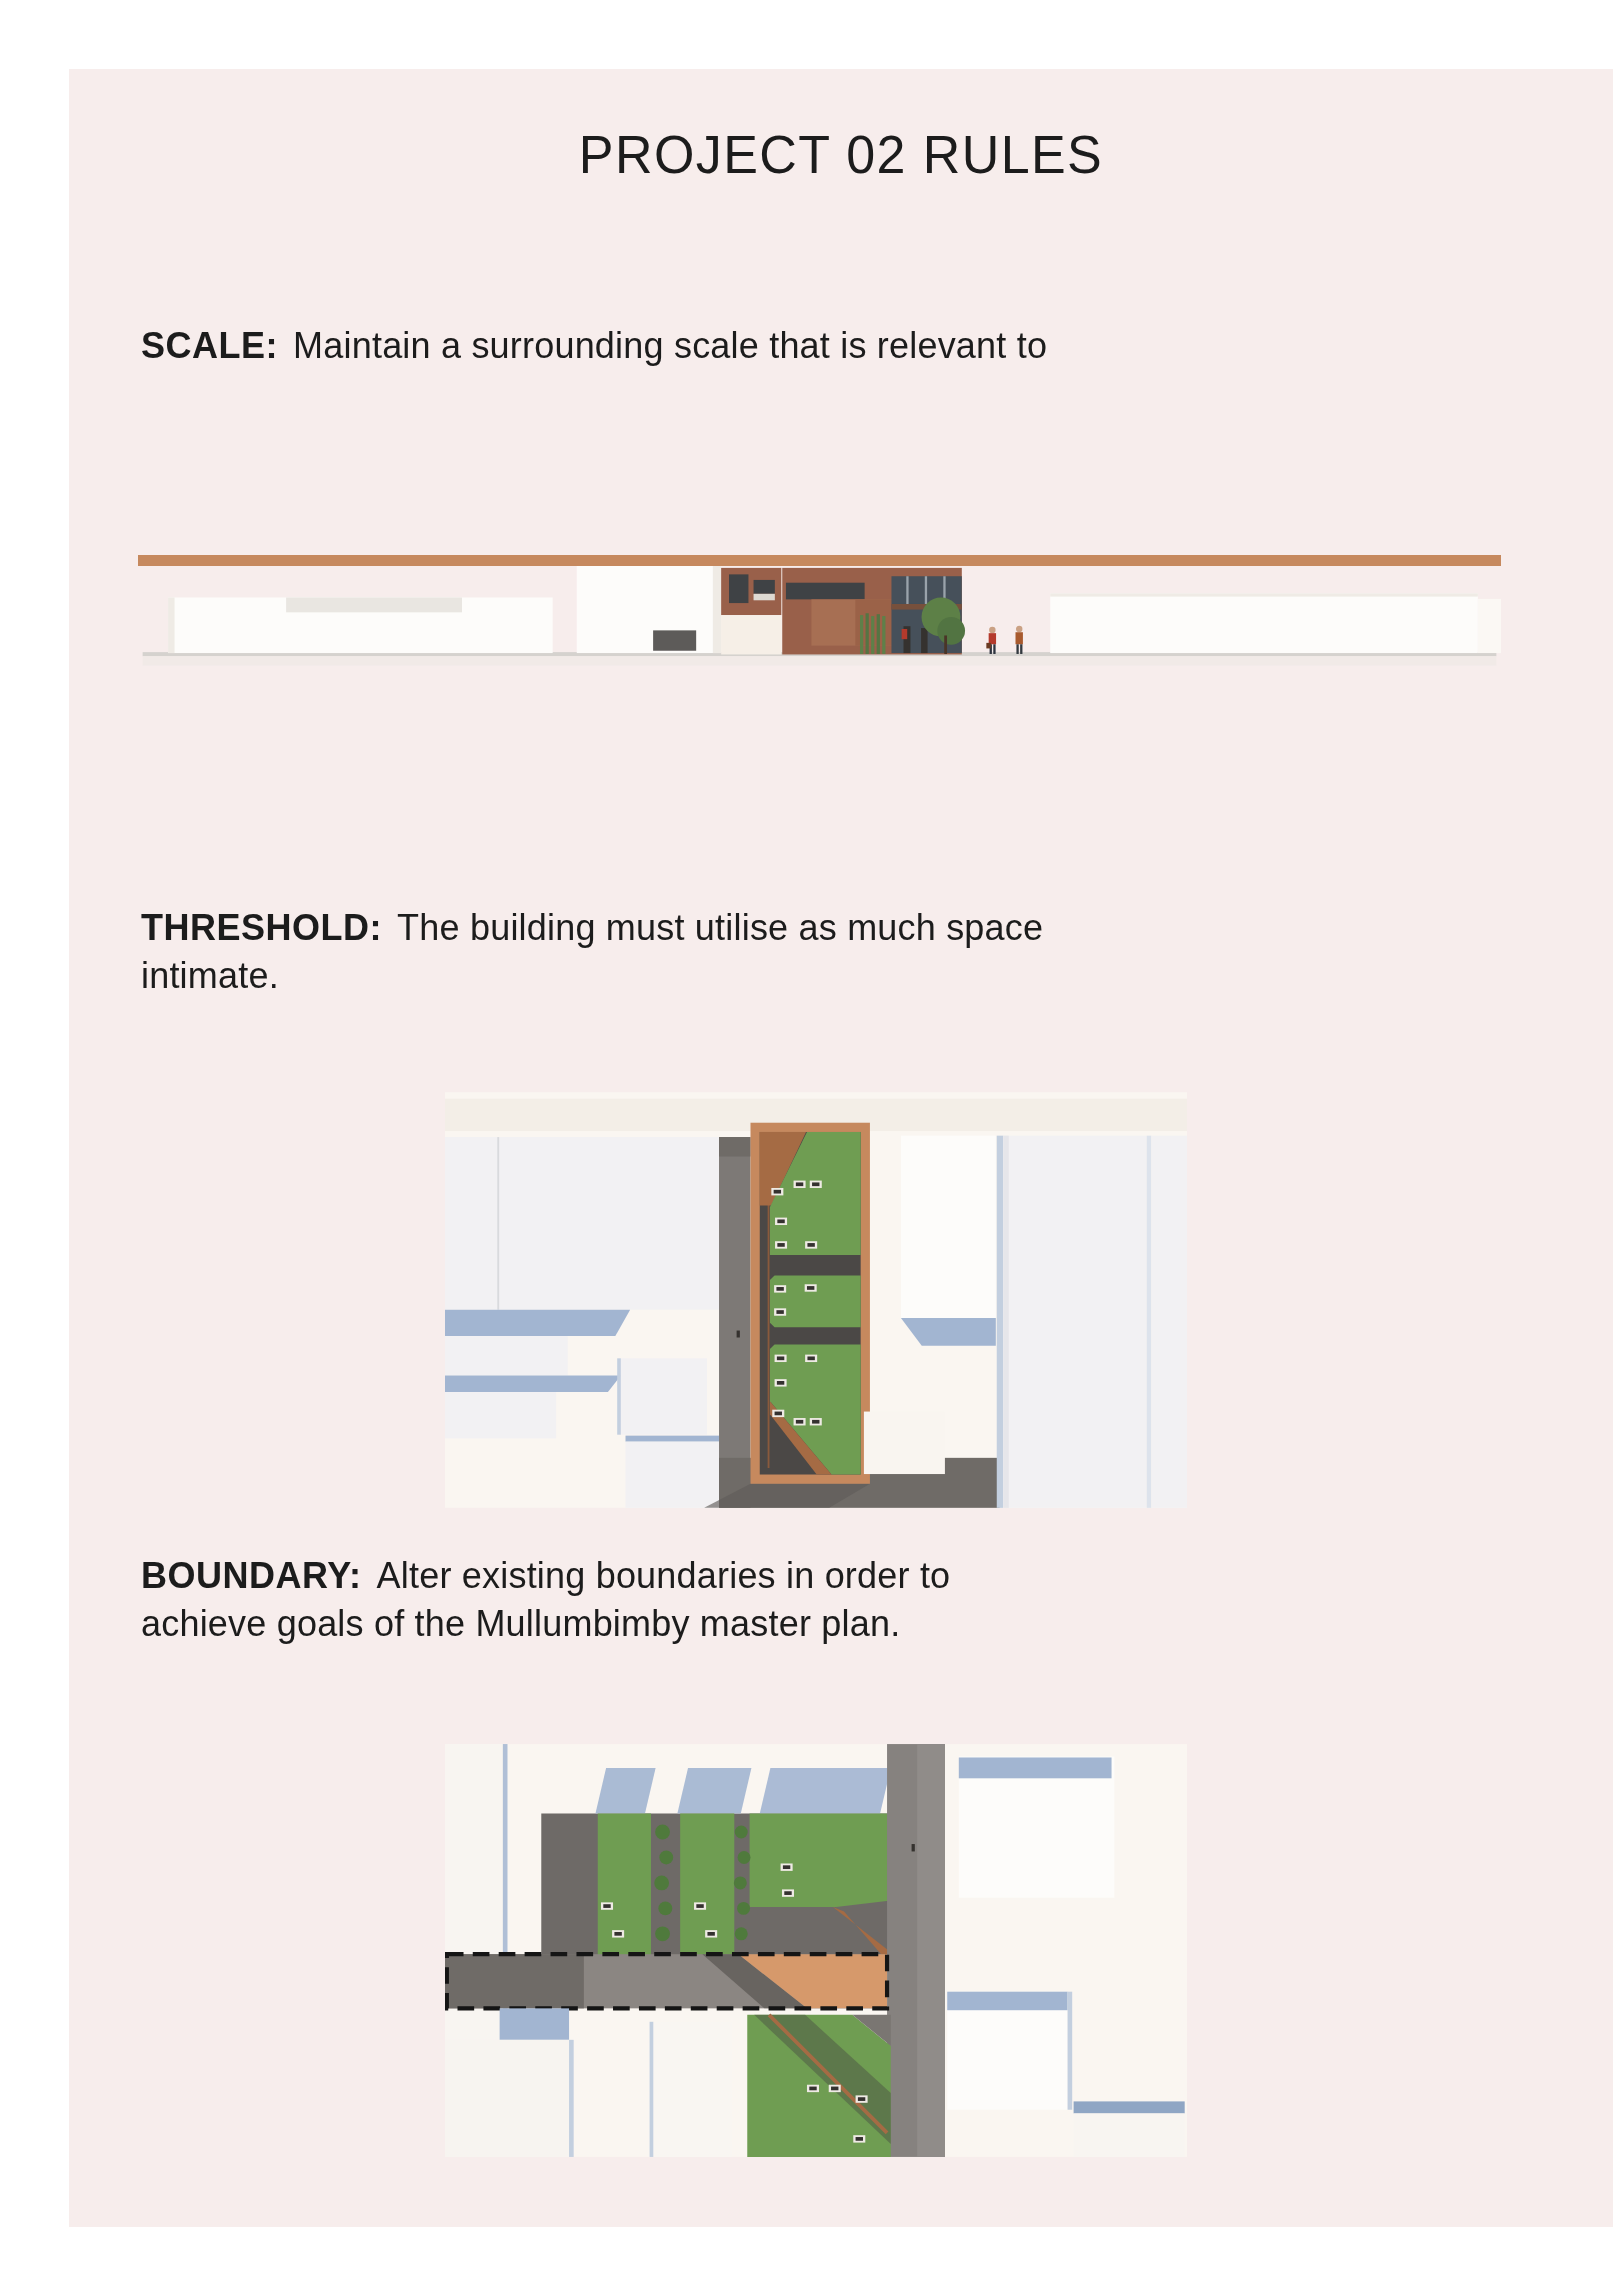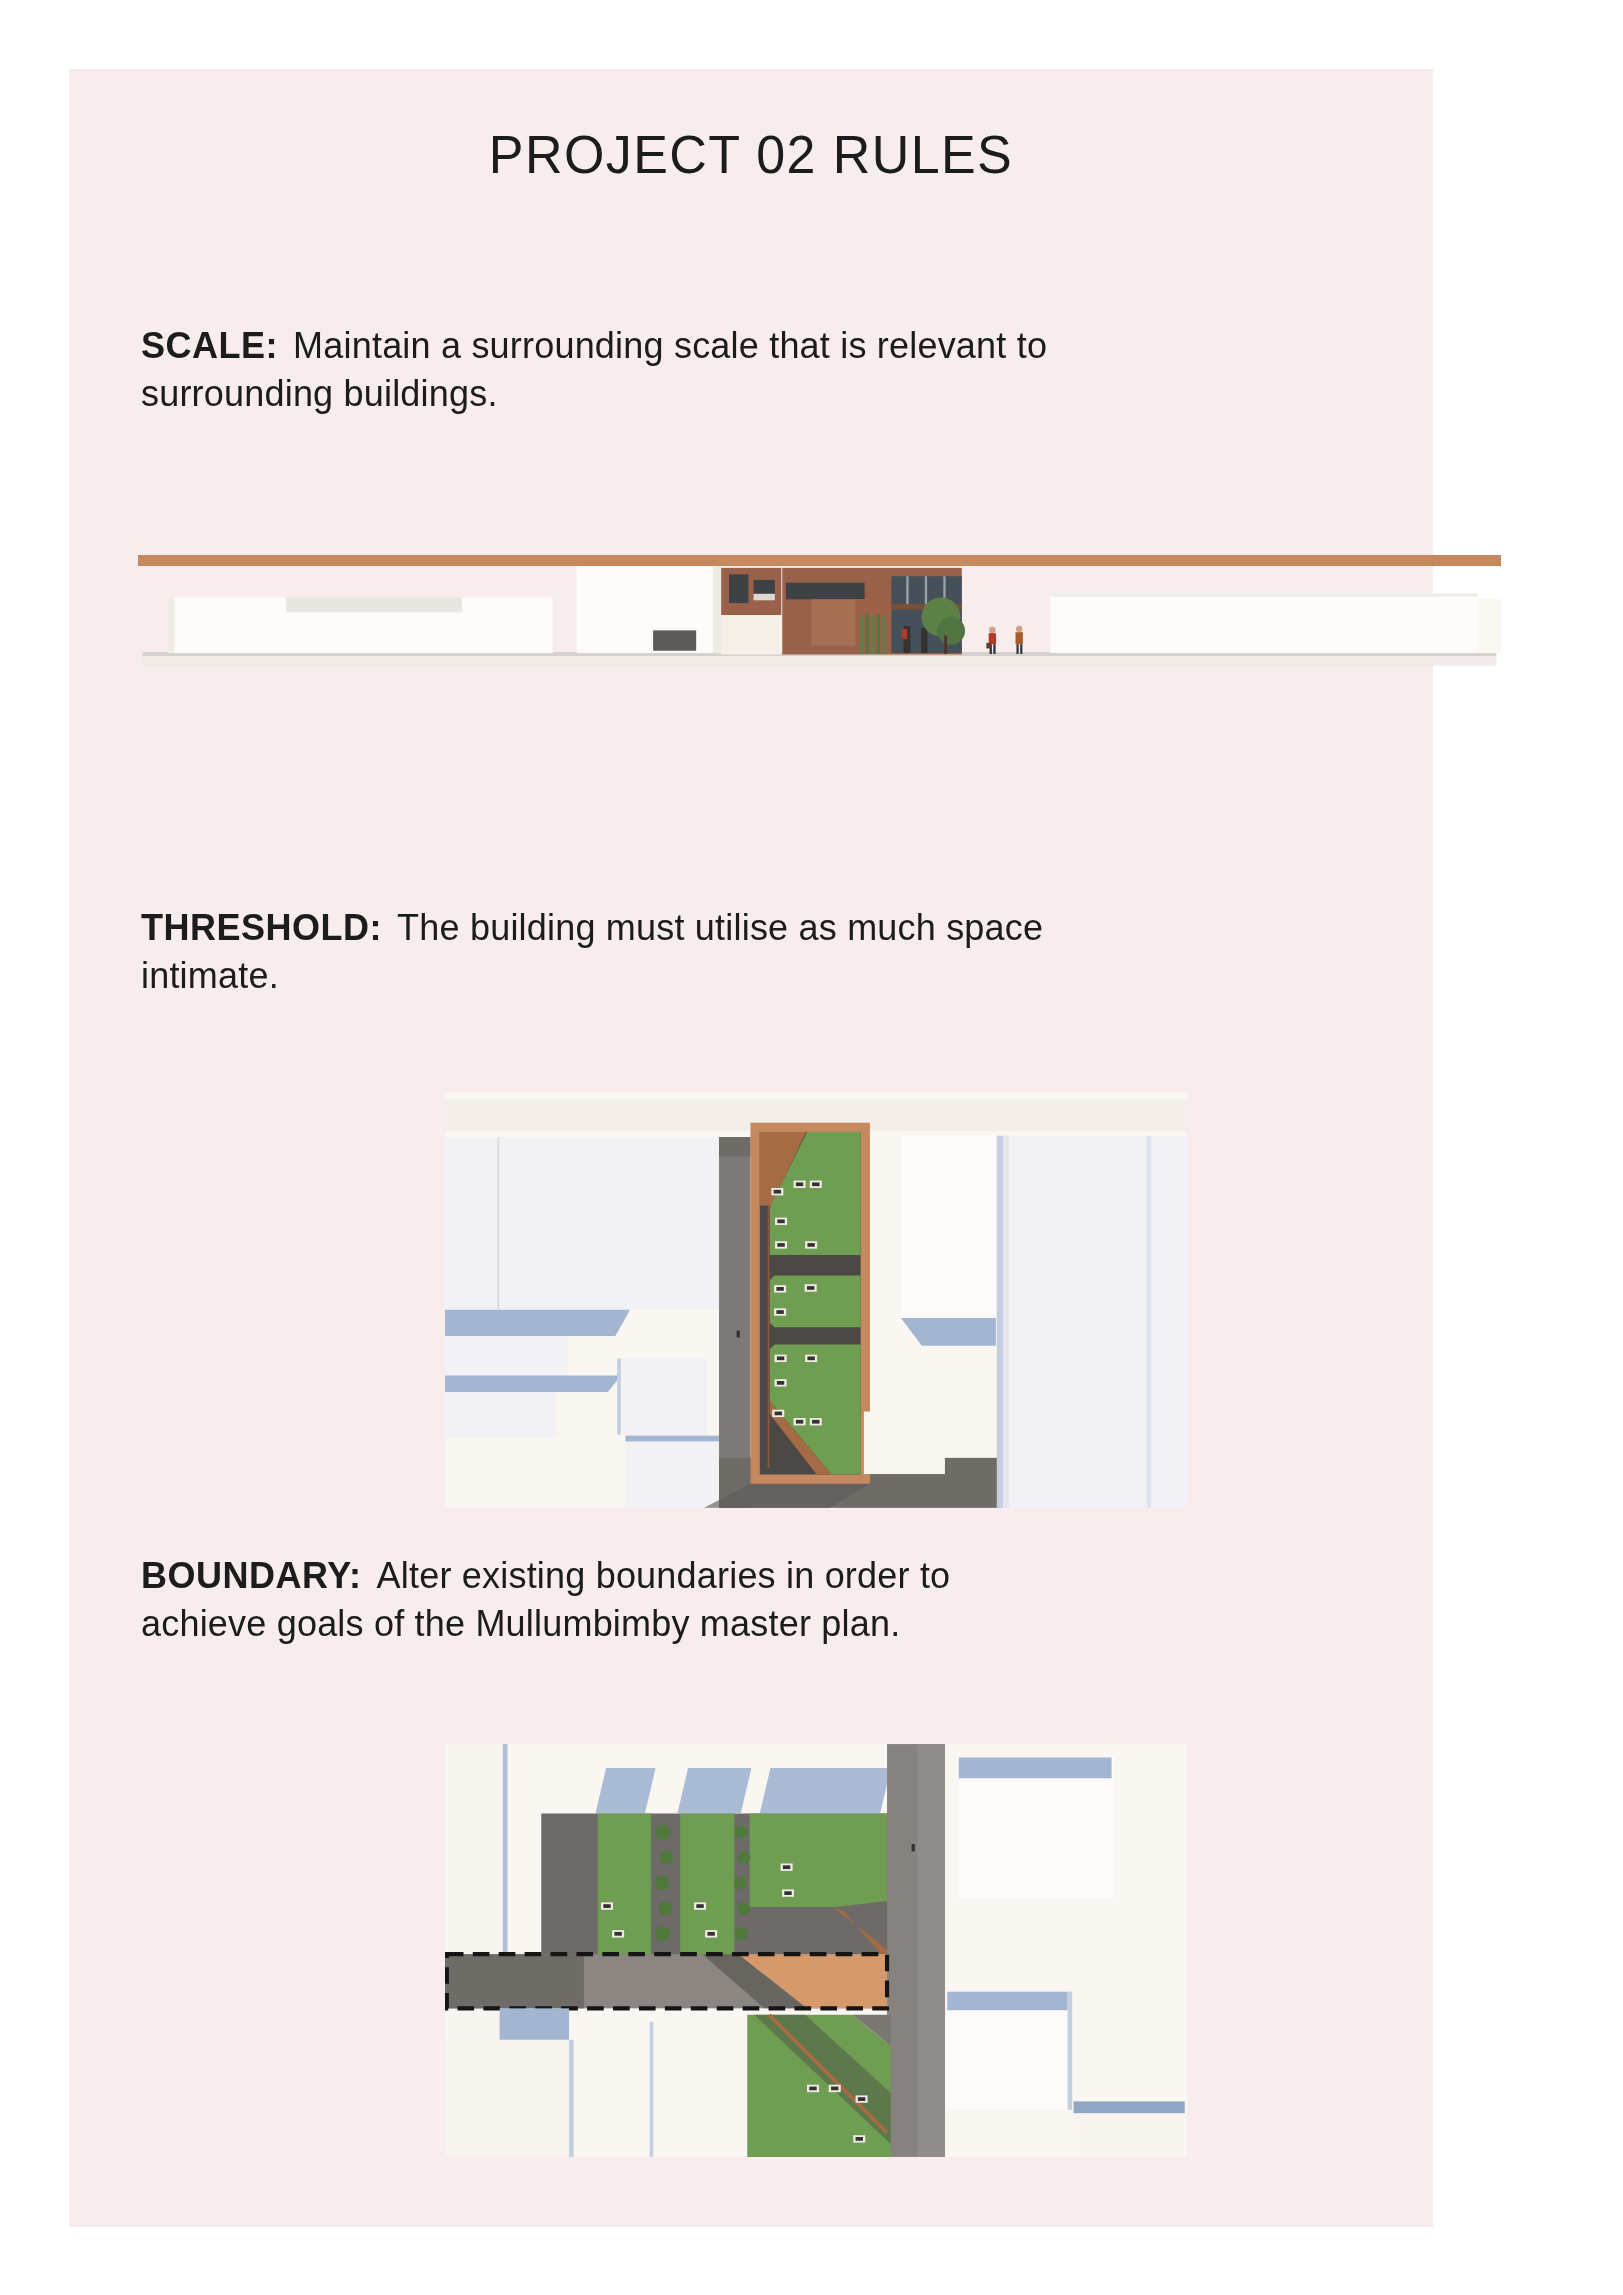--- a/index.html
+++ b/index.html
@@ -12,21 +12,21 @@
     --glass:#46505a; --doorgray:#5d5b59; --ground:#d5d2ce; --red:#b43a2c;
     --figdark:#35322f;
   }
   html,body{margin:0;padding:0;}
   body{
     width:1623px;height:2295px;background:#ffffff;position:relative;
     font-family:"Liberation Sans", sans-serif; color:var(--ink);
     overflow:hidden;
   }
   .panel{
-    position:absolute; left:69px; top:69px; width:1364px; height:2158px;
+    position:absolute; left:69px; top:69px; width:1544px; height:2158px;
     background:var(--pink);
   }
   .title{
     position:absolute; left:0; top:55px; width:100%; margin:0;
     text-align:center; font-weight:400; font-size:52px; letter-spacing:1.4px;
     color:var(--ink); transform:scaleY(1.04);
   }
   .para{ position:absolute; left:72px; }
   .line{ white-space:nowrap; font-size:36px; line-height:48px; letter-spacing:0.2px; }
   .lead{ font-weight:700; margin-right:0.42em; letter-spacing:0.5px; }
@@ -49,21 +49,20 @@
 <body>
 
 <div class="panel">
 
   <h1 class="title">PROJECT 02 RULES</h1>
 
   <section class="para" style="top:253px;">
     <div class="line">
       <span class="lead">SCALE:</span><span>Maintain a surrounding scale that is relevant to</span>
     </div>
-    <div class="line">surrounding buildings.</div>
   </section>
 
   <div class="bar"></div>
 
   <svg class="fig" style="left:69px; top:496px;" width="1363" height="109" viewBox="0 0 2945 235">
 
     <rect x="10" y="188" width="2925" height="9" class="fGround"></rect>
     <rect x="10" y="197" width="2925" height="20" fill="#f1eae7"></rect>
 
     <g>

